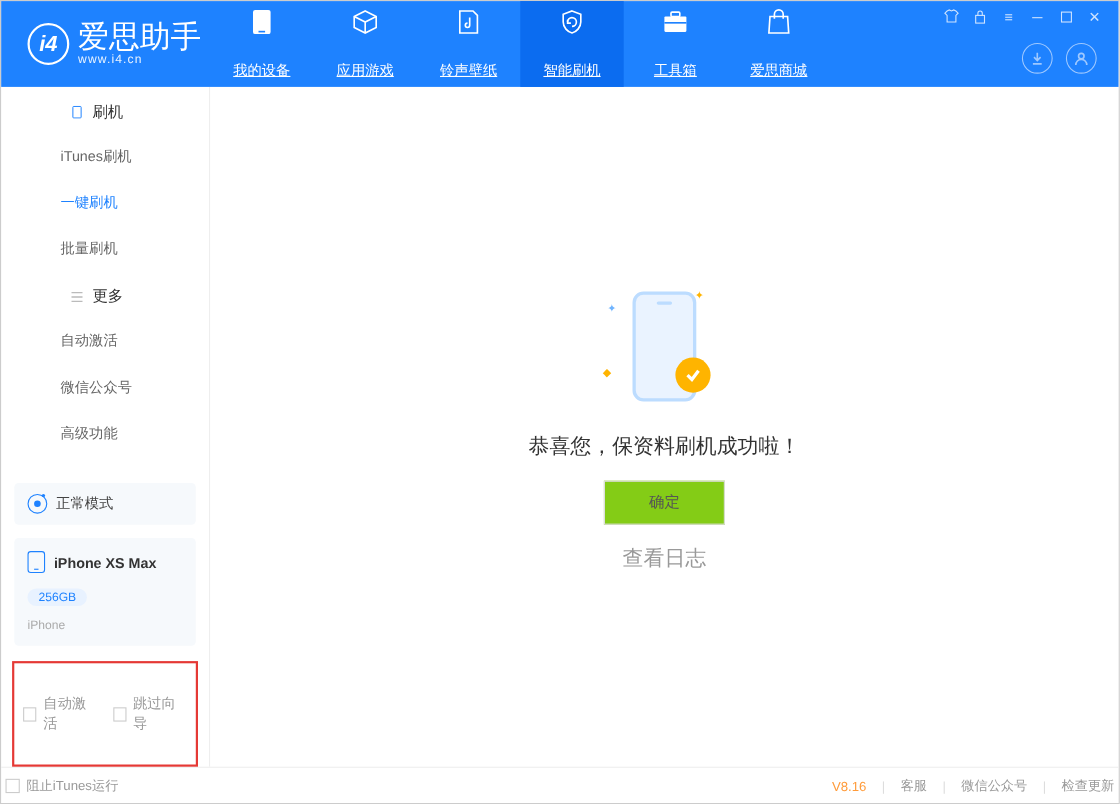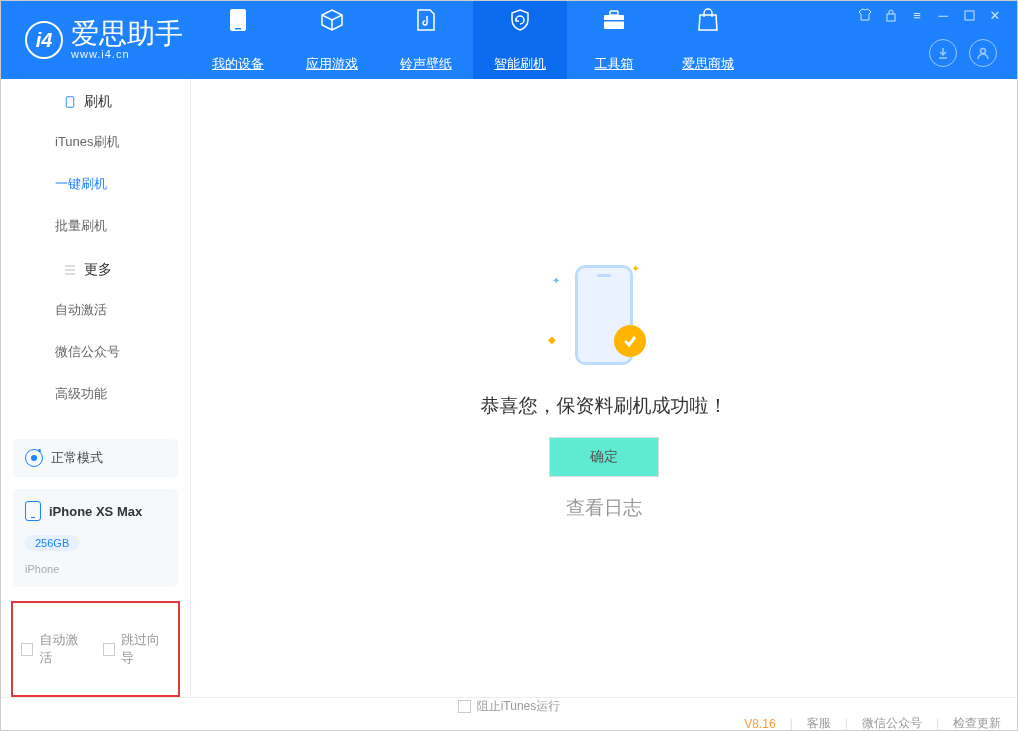--- a/index.html
+++ b/index.html
@@ -52,25 +52,25 @@
 .main { flex: 1; display: flex; flex-direction: column; align-items: center; justify-content: center; gap: 18px; }
 .phone-illust { position: relative; width: 120px; height: 120px; display: flex; align-items: center; justify-content: center; }
 .phone-body { width: 58px; height: 100px; border: 3px solid #bcdcff; border-radius: 10px; background: #eaf3ff; position: relative; }
 .phone-body::before { content: ''; position: absolute; top: 6px; left: 50%; width: 14px; height: 3px; background: #bcdcff; border-radius: 2px; transform: translateX(-50%); }
 .check-badge { position: absolute; right: 18px; bottom: 18px; width: 32px; height: 32px; background: #ffb400; border-radius: 50%; display: flex; align-items: center; justify-content: center; }
 .check-badge svg { stroke: #fff; fill: none; stroke-width: 3; }
 .spark { position: absolute; color: #ffb400; font-size: 10px; }
 .s1 { top: 20px; left: 8px; color: #6fb4ff; } .s2 { top: 8px; right: 24px; } .s3 { bottom: 30px; left: 4px; color: #ffb400; }
 
 .success-text { font-size: 19px; color: #333; }
-.ok-btn { border: 1px solid #ddd; background: #5eead4; padding: 10px 40px; font-size: 14px; color: #555; cursor: pointer; }
+.ok-btn { border: 1px solid #ddd; background: #84cc16; padding: 10px 40px; font-size: 14px; color: #555; cursor: pointer; }
 .log-link { color: #999; font-size: 19px; cursor: pointer; }
 
 
-.footer { height: 34px; border-top: 1px solid #eee; display: flex; align-items: center; padding: 0 16px; font-size: 12px; color: #999; flex-direction: column; }
+.footer { height: 34px; border-top: 1px solid #eee; display: flex; align-items: center; padding: 0 4px; font-size: 12px; color: #999; }
 .footer .cb-group { color: #999; }
 .footer-right { margin-left: auto; display: flex; align-items: center; gap: 14px; }
 .footer-right .sep { color: #ddd; }
 .footer-link { color: #999; cursor: pointer; }
 .version { color: #ff9b3a; }
 </style>
 </head>
 <body>
 
 <div class="header">

